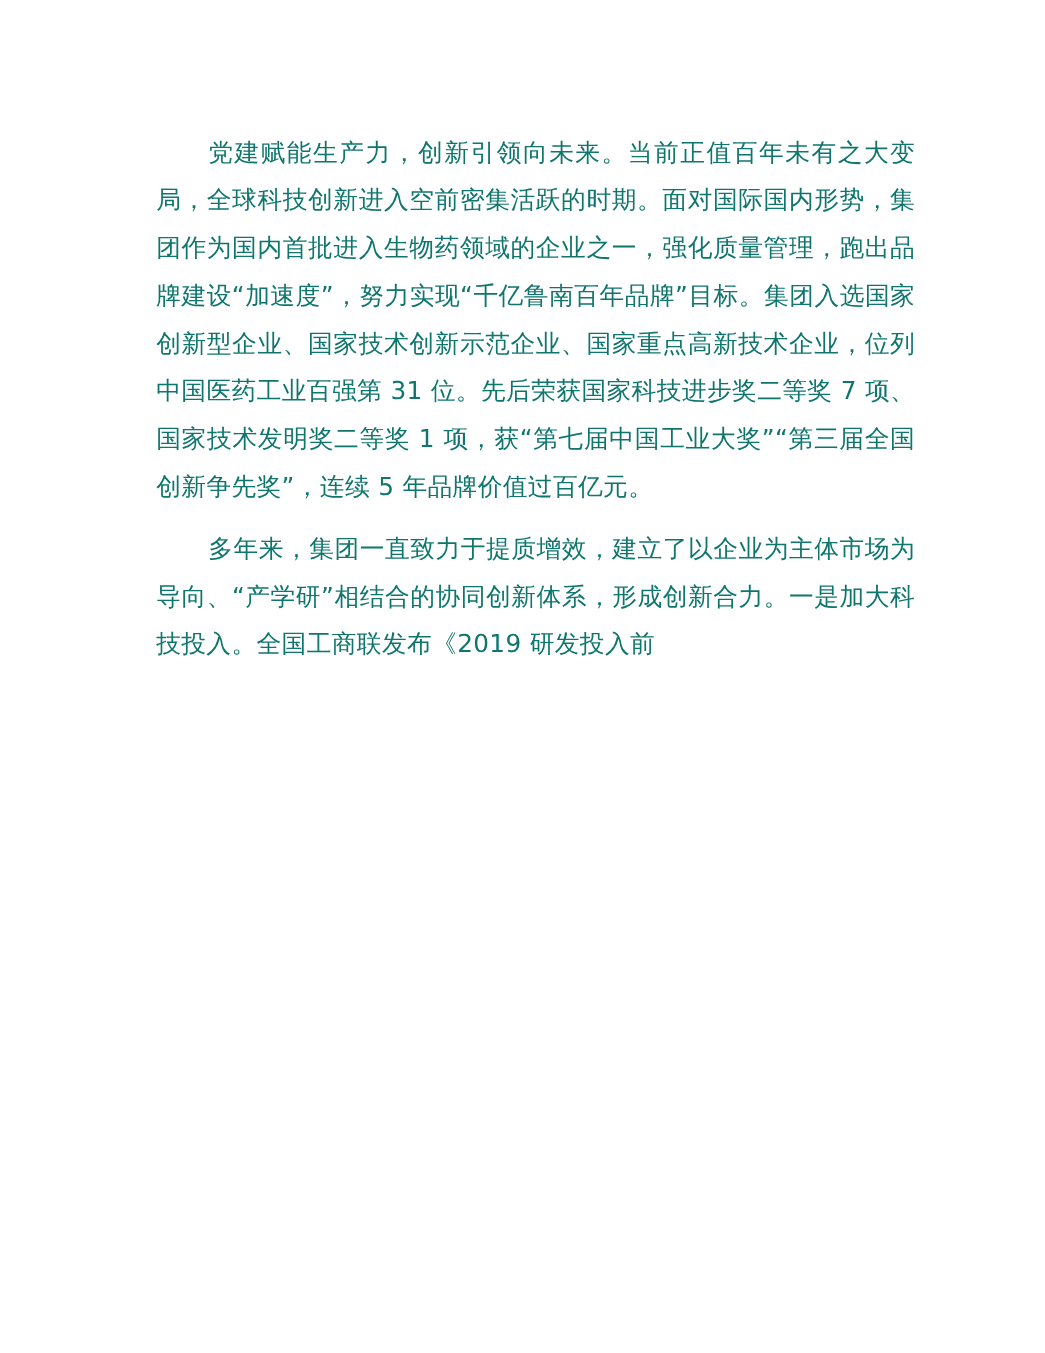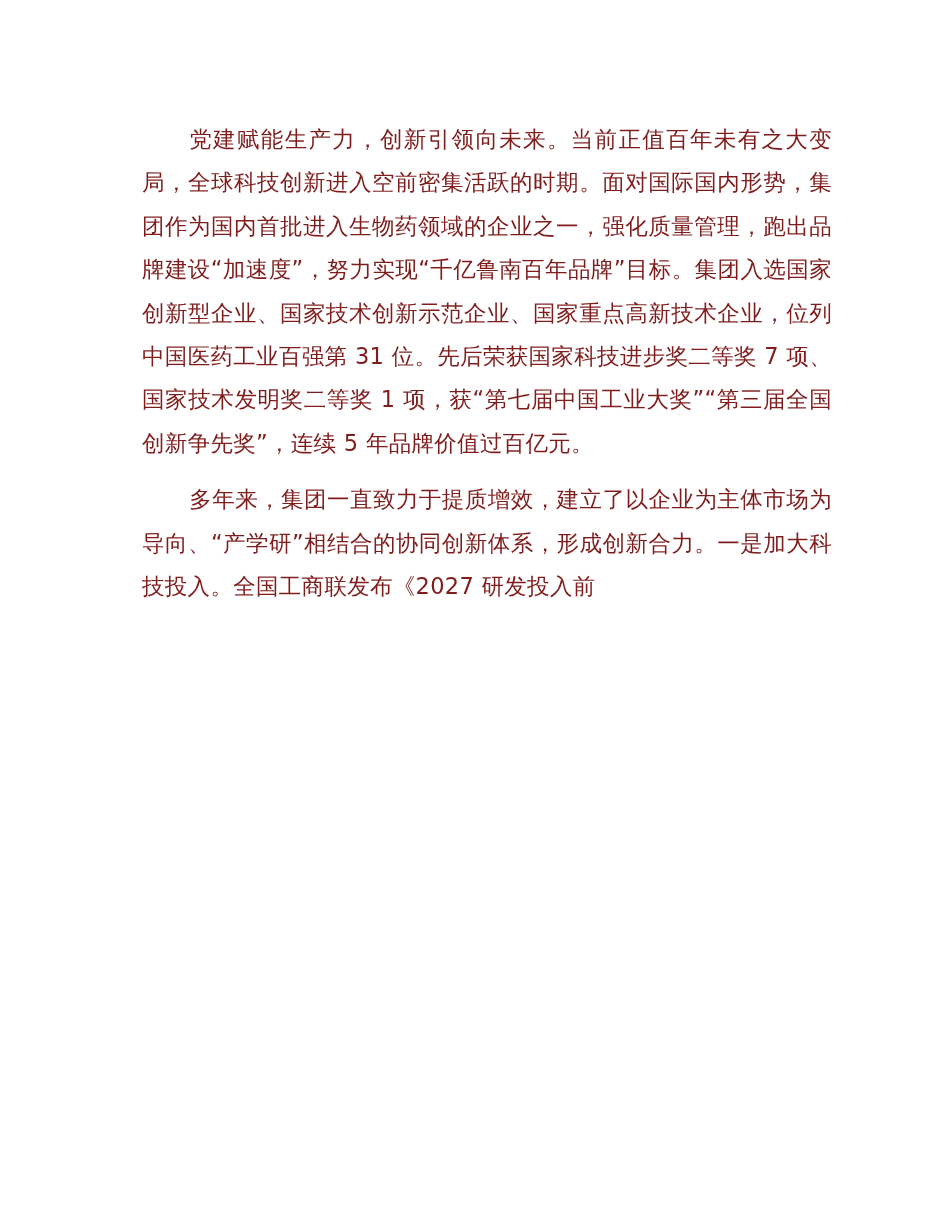--- a/index.html
+++ b/index.html
@@ -2,27 +2,27 @@
 <html><head>
 <meta charset="utf-8">
 <style>
   html, body { margin: 0; padding: 0; background: #ffffff; }
   body { width: 950px; height: 1230px; position: relative; overflow: hidden; }
   .page { position: absolute; left: 142px; top: 118px; width: 690px; }
   .para {
     font-family: "DejaVu Sans", sans-serif;
     font-size: 22.5px;
     line-height: 43.4px;
-    color: #7f1d1d;
+    color: #0f766e;
     text-indent: 2.1em;
     margin: 0 0 13px 0;
     text-align: justify;
     text-align-last: left;
     letter-spacing: 0.3px;
   }
 </style>
 </head>
 <body>
 
 <div class="page">
   <p class="para">党建赋能生产力，创新引领向未来。当前正值百年未有之大变局，全球科技创新进入空前密集活跃的时期。面对国际国内形势，集团作为国内首批进入生物药领域的企业之一，强化质量管理，跑出品牌建设“加速度”，努力实现“千亿鲁南百年品牌”目标。集团入选国家创新型企业、国家技术创新示范企业、国家重点高新技术企业，位列中国医药工业百强第 31 位。先后荣获国家科技进步奖二等奖 7 项、国家技术发明奖二等奖 1 项，获“第七届中国工业大奖”“第三届全国创新争先奖”，连续 5 年品牌价值过百亿元。</p>
-  <p class="para">多年来，集团一直致力于提质增效，建立了以企业为主体市场为导向、“产学研”相结合的协同创新体系，形成创新合力。一是加大科技投入。全国工商联发布《2027 研发投入前</p>
+  <p class="para">多年来，集团一直致力于提质增效，建立了以企业为主体市场为导向、“产学研”相结合的协同创新体系，形成创新合力。一是加大科技投入。全国工商联发布《2019 研发投入前</p>
 </div>
 
 </body></html>

